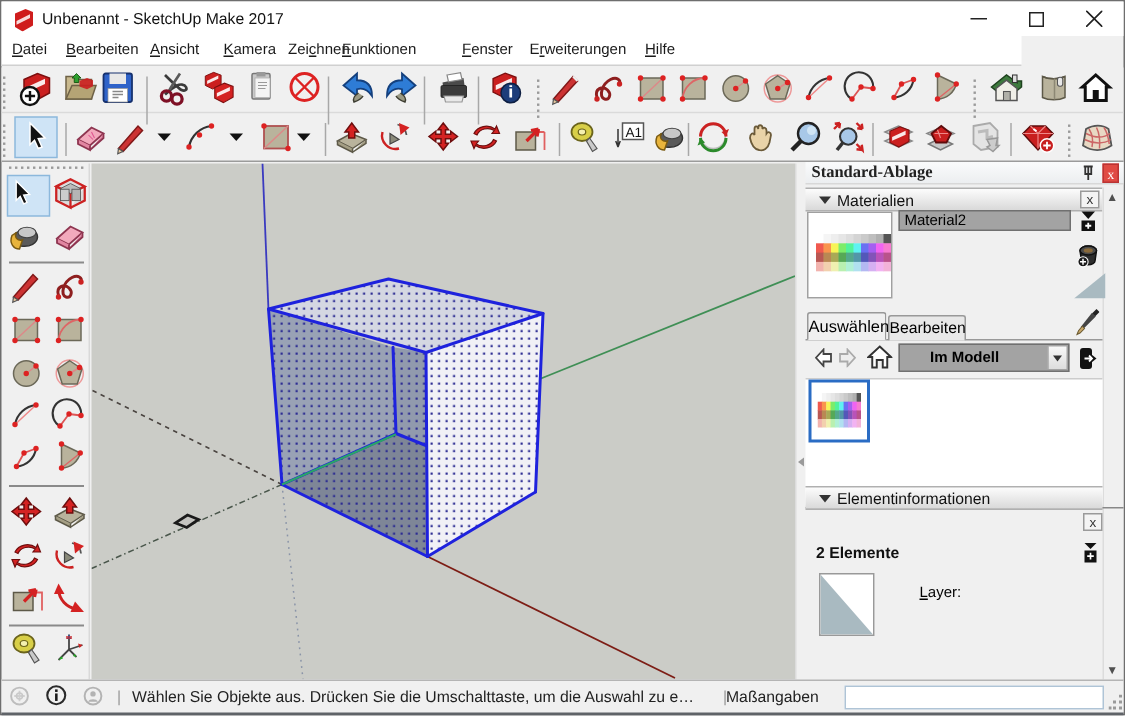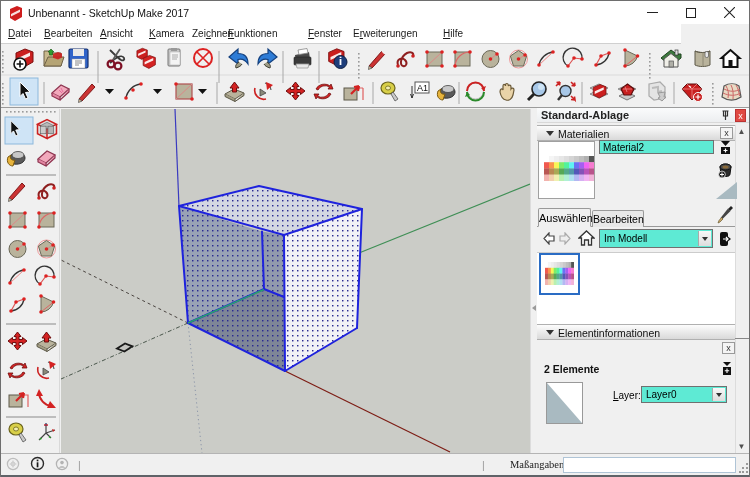--- a/index.html
+++ b/index.html
@@ -18,33 +18,33 @@
 #menu u{text-decoration:underline;}
 
 #tb{left:0;top:44px;width:748px;height:63px;background:#f0f0f0;border-bottom:1px solid #9b9b9b;}
 
 #pal{left:1px;top:108px;width:58px;height:344px;background:#f0f0f0;border-right:1px solid #d9d9d9;}
 
 #canvas{left:60px;top:108px;width:469px;height:344px;background:#cbccc7;}
 #sash{left:529px;top:108px;width:7px;height:344px;background:#f0f0f0;border-left:1px solid #dcdcdc;}
 
 #panel{left:536px;top:107px;width:212px;height:345px;background:#f0f0f0;}
-#ptitle{left:0px;top:0px;width:212px;height:15px;background:linear-gradient(#fafbfc,#eceef0);border-bottom:1px solid #d8d8d8;}
+#ptitle{left:0px;top:0px;width:212px;height:15px;background:linear-gradient(#fafbfc,#eceef0);border-bottom:1px solid #d8d8d8;font-family:Liberation Serif, serif;}
 #ptitle .t{left:4px;top:1px;font-size:11px;font-weight:bold;color:#222;}
 .hdr{width:198px;height:16px;background:linear-gradient(#fcfcfc,#d9d9d9);border:1px solid #b0b0b0;border-left:none;border-right:none;font-size:10.5px;color:#111;}
 .hdr .tri{position:absolute;left:9px;top:5px;width:0;height:0;border-left:4px solid transparent;border-right:4px solid transparent;border-top:5px solid #333;}
 .hdr .ht{position:absolute;left:21px;top:2px;}
 .hx{position:absolute;width:13px;height:12px;background:#f4f4f4;border:1px solid #9a9a9a;font-size:9px;color:#333;text-align:center;line-height:10px;}
 
 #sbar{left:198px;top:17px;width:12px;height:328px;background:#f0f0f0;border-left:1px solid #dcdcdc;}
 .sarw{position:absolute;left:0px;width:11px;height:13px;color:#505050;font-size:8px;text-align:center;line-height:13px;}
 
 #status{left:0;top:452px;width:748px;height:22px;background:#f0f0f0;border-top:1px solid #b4b4b4;font-size:10.5px;color:#222;}
 #bedge{left:0;top:474px;width:748px;height:2px;background:#5f6368;}
-input,.field{position:absolute;background:#5eead4;border:1px solid #707070;font-size:10px;font-family:"Liberation Sans",sans-serif;}
+input,.field{position:absolute;background:#a3a3a3;border:1px solid #707070;font-size:10px;font-family:"Liberation Sans",sans-serif;}
 </style>
 </head>
 <body>
 <div id="win">
   <div class="abs" id="title">
     <svg class="abs" style="left:8px;top:5px" width="14" height="15" viewBox="0 0 14 15">
         <path d="M1 3 L8 0 L13 2 L13 11 L6 15 L1 12 Z" fill="#cf1d1d"></path>
         <path d="M2 8 L11 3.5 L11 6 L2 10.5 Z" fill="#fff" opacity=".85"></path>
       </svg>
     <span class="abs txt">Unbenannt - SketchUp Make 2017</span>
@@ -56,21 +56,21 @@
   </div>
   <div class="abs" id="menu">
     <span style="left:7px"><u>D</u>atei</span>
     <span style="left:43px"><u>B</u>earbeiten</span>
     <span style="left:99px"><u>A</u>nsicht</span>
     <span style="left:148px"><u>K</u>amera</span>
     <span style="left:191px">Zei<u>c</u>hnen</span>
     <span style="left:227px"><u>F</u>unktionen</span>
     <span style="left:307px"><u>F</u>enster</span>
     <span style="left:352px">E<u>r</u>weiterungen</span>
-    <span style="left:442px"><u>H</u>ilfe</span>
+    <span style="left:429px"><u>H</u>ilfe</span>
   </div>
   <div class="abs" id="tb">
     <svg class="abs" style="left:0;top:0" width="748" height="62" id="tbsvg">
         <line x1="0" y1="30" x2="748" y2="30" stroke="#dadada" stroke-width="1"></line>
         <rect x="1" y="6" width="1.6" height="1.6" fill="#9a9a9a"></rect>
         <rect x="1" y="10" width="1.6" height="1.6" fill="#9a9a9a"></rect>
         <rect x="1" y="14" width="1.6" height="1.6" fill="#9a9a9a"></rect>
         <rect x="1" y="18" width="1.6" height="1.6" fill="#9a9a9a"></rect>
         <rect x="1" y="22" width="1.6" height="1.6" fill="#9a9a9a"></rect>
         <rect x="1" y="26" width="1.6" height="1.6" fill="#9a9a9a"></rect>
@@ -663,21 +663,21 @@
     <svg class="abs" style="left:6px;top:124px" width="12" height="13">
         <path d="M6 1 L1 6.5 L6 12 L6 9 L11 9 L11 4 L6 4 Z" fill="#fff" stroke="#444" stroke-width="1.2"></path>
       </svg>
     <svg class="abs" style="left:22px;top:124px" width="12" height="13">
         <path d="M6 1 L11 6.5 L6 12 L6 9 L1 9 L1 4 L6 4 Z" fill="#eee" stroke="#aaa" stroke-width="1.2"></path>
       </svg>
     <svg class="abs" style="left:41px;top:122px" width="17" height="16">
         <path d="M8.5 1 L16 8 L13.5 8 L13.5 15 L10.5 15 L10.5 10 L6.5 10 L6.5 15 L3.5 15 L3.5 8 L1 8 Z" fill="#fff" stroke="#333" stroke-width="1.3"></path>
       </svg>
     <div class="abs field" style="left:62px;top:121px;width:114px;height:19px;">
-       <span class="abs" style="left:4px;top:3px;">Im Modell</span>
+       <span class="abs" style="left:20px;top:3px;font-weight:bold;">Im Modell</span>
        <div class="abs" style="right:1px;top:1px;width:13px;height:15px;background:linear-gradient(#f8f8f8,#ddd);border-left:1px solid #aaa;">
           <div class="abs" style="left:3px;top:6px;width:0;height:0;border-left:3.5px solid transparent;border-right:3.5px solid transparent;border-top:4px solid #333;"></div>
         </div>
     </div>
     <svg class="abs" style="left:182px;top:123px" width="14" height="16">
         <rect x="1" y="1" width="8" height="14" rx="2" fill="#111"></rect>
         <path d="M7 4 L12 8 L7 12 Z" fill="#111"></path>
         <path d="M4 8 L9 8 M7 6 L9 8 L7 10" stroke="#fff" stroke-width="1.2" fill="none"></path>
       </svg>
 
@@ -739,46 +739,41 @@
         <path d="M2 1 L10 1 L6 5 Z" fill="#111"></path>
         <rect x="2" y="6" width="8" height="8" fill="#111"></rect>
         <path d="M6 7.5 L6 12 M3.8 9.7 L8.2 9.7" stroke="#fff" stroke-width="1.1"></path>
       </svg>
     <div class="abs" style="left:9px;top:274px;width:37px;height:42px;background:#fff;border:1px solid #999;">
       <svg class="abs" style="left:0;top:0" width="35" height="40">
           <polygon points="0,0 35,40 0,40" fill="#a9bac1"></polygon>
         </svg>
     </div>
     <div class="abs" style="left:76px;top:282px;font-size:10px;white-space:nowrap;"><u>L</u>ayer:</div>
-    <div class="abs field" style="left:104px;top:278px;width:86px;height:17px;">
-       <span class="abs" style="left:4px;top:2px;">Layer0</span>
-       <div class="abs" style="right:1px;top:1px;width:13px;height:13px;background:linear-gradient(#f8f8f8,#ddd);border-left:1px solid #aaa;">
-          <div class="abs" style="left:3px;top:5px;width:0;height:0;border-left:3.5px solid transparent;border-right:3.5px solid transparent;border-top:4px solid #333;"></div>
-        </div>
-    </div>
   </div>
   <div class="abs" id="status">
     <svg class="abs" style="left:5px;top:3px" width="14" height="14">
         <circle cx="7" cy="7" r="5.6" fill="none" stroke="#bdbdbd" stroke-width="1.3"></circle>
         <path d="M7 3.5 L7 10.5 M3.5 7 L10.5 7" stroke="#cfcfcf" stroke-width="1.2"></path>
         <circle cx="7" cy="7" r="2" fill="none" stroke="#c9c9c9" stroke-width="1"></circle>
       </svg>
     <svg class="abs" style="left:29px;top:2px" width="15" height="15">
         <circle cx="7.5" cy="7.5" r="6" fill="none" stroke="#2a2a2a" stroke-width="1.4"></circle>
         <rect x="6.7" y="3.6" width="1.7" height="1.7" fill="#1a1a1a"></rect>
         <rect x="6.7" y="6.3" width="1.7" height="5" fill="#1a1a1a"></rect>
       </svg>
     <svg class="abs" style="left:54px;top:3px" width="14" height="14">
         <circle cx="7" cy="7" r="5.6" fill="none" stroke="#b3b3b3" stroke-width="1.3"></circle>
         <circle cx="7" cy="5.6" r="1.8" fill="#b3b3b3"></circle>
         <path d="M3.8 10.8 C4.2 8.6 9.8 8.6 10.2 10.8" fill="#b3b3b3"></path>
       </svg>
     <div class="abs" style="left:77px;top:5px;color:#999;">|</div>
+    <div class="abs" style="left:87px;top:5px;">Wählen Sie Objekte aus. Drücken Sie die Umschalttaste, um die Auswahl zu e…</div>
     <div class="abs" style="left:481px;top:5px;color:#999;">|</div>
-    <div class="abs" style="left:509px;top:5px;font-family:Liberation Serif, serif;">Maßangaben</div>
+    <div class="abs" style="left:483px;top:5px;">Maßangaben</div>
     <div class="abs" style="left:562px;top:3px;width:173px;height:16px;background:#fff;border:1px solid #afc4d6;"></div>
   </div>
   <div class="abs" id="bedge"></div>
   <svg class="abs" style="left:738px;top:462px" width="10" height="11">
       <g fill="#9a9a9a">
         <rect x="7" y="0" width="2" height="2"></rect>
         <rect x="7" y="4" width="2" height="2"></rect>
         <rect x="7" y="8" width="2" height="2"></rect>
         <rect x="3" y="4" width="2" height="2"></rect>
         <rect x="3" y="8" width="2" height="2"></rect>

